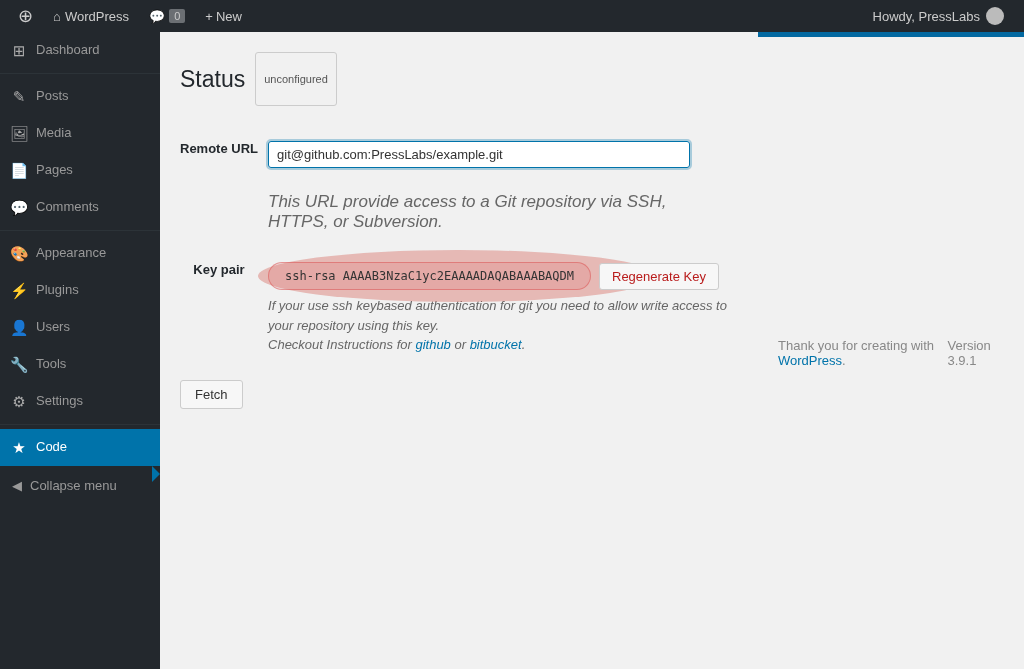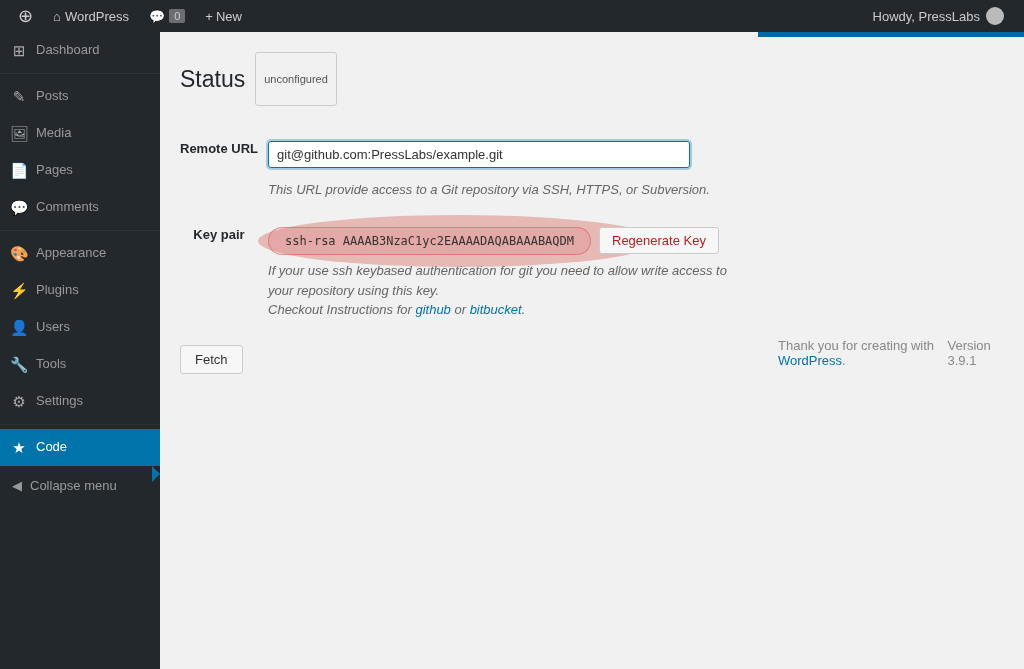--- a/index.html
+++ b/index.html
@@ -107,27 +107,27 @@
       border: 1px solid #0073aa;
       border-radius: 3px;
       padding: 5px 8px;
       font-size: 13px;
       color: #333;
       outline: 2px solid rgba(0,115,170,0.3);
       display: block;
     }
     .field-desc {
       color: #666;
-      font-size: 13px;
+      font-size: 17px;
       font-style: italic;
-      margin-top: 14px;
-    }
-
-    
-    .keypair-row { display: flex; align-items: flex-start; gap: 8px; position: relative; }
+      margin-top: 24px;
+    }
+
+    
+    .keypair-row { display: flex; align-items: flex-end; gap: 8px; position: relative; }
     .keypair-value {
       background: #f9f9f9;
       border: 1px solid #ccc;
       border-radius: 20px;
       padding: 6px 16px;
       font-size: 12px;
       font-family: monospace;
       color: #333;
       max-width: 360px;
       overflow: hidden;

